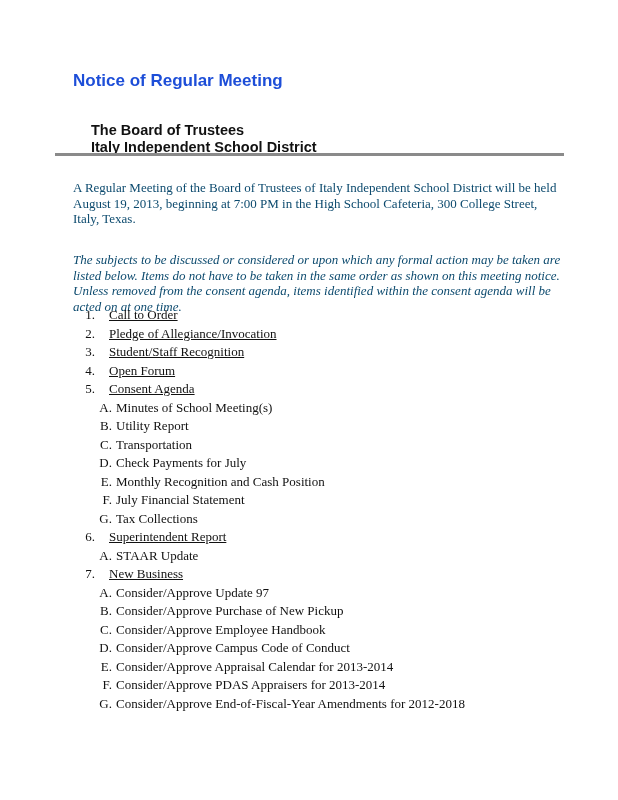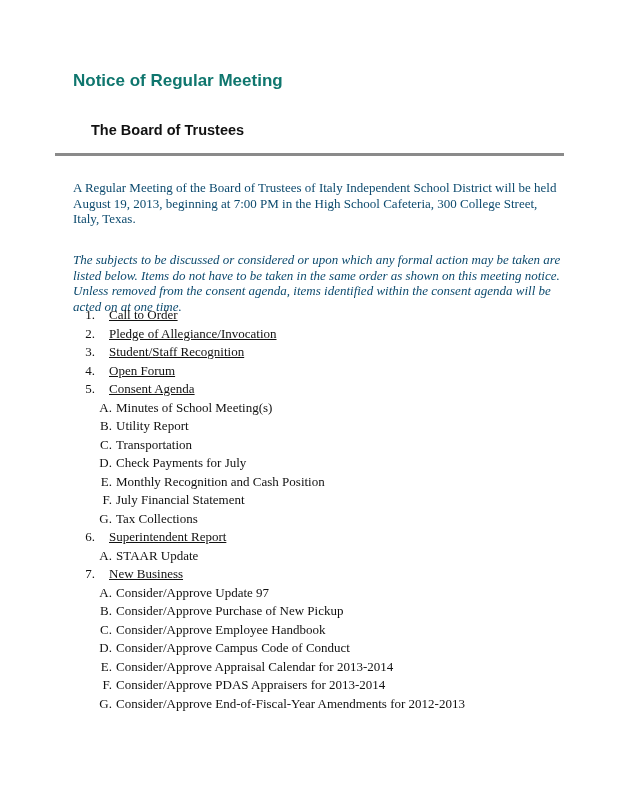--- a/index.html
+++ b/index.html
@@ -22,21 +22,21 @@
     }
     .title {
       position: absolute;
       left: 73px;
       top: 70px;
       font-family: "Liberation Sans", sans-serif;
       font-weight: bold;
       font-size: 17px;
       line-height: 22px;
       margin: 0;
-      color: #0f766e;
+      color: #1d4ed8;
     }
     .subtitle {
       position: absolute;
       left: 73px;
       top: 104px;
       font-family: "Liberation Sans", sans-serif;
       font-weight: bold;
       font-size: 14.5px;
       line-height: 17px;
       margin: 18px;
@@ -92,20 +92,21 @@
     .agenda li.lvl2 .marker { left: 96px; width: 16px; }
     .agenda li.lvl2 .label  { left: 116px; }
   </style>
 </head>
 <body>
 
 <div class="page">
   <h1 class="title">Notice of Regular Meeting</h1>
   <div class="subtitle">
     <div>The Board of Trustees</div>
+    <div>Italy Independent School District</div>
   </div>
   <div class="divider"></div>
 
   <p class="para para1">A Regular Meeting of the Board of Trustees of Italy Independent School District will be held August 19, 2013, beginning at 7:00 PM in the High School Cafeteria, 300 College Street, Italy, Texas.</p>
   <p class="para para2">The subjects to be discussed or considered or upon which any formal action may be taken are listed below. Items do not have to be taken in the same order as shown on this meeting notice. Unless removed from the consent agenda, items identified within the consent agenda will be acted on at one time.</p>
 
   <ul class="agenda" id="agenda">
     <li class="lvl1">
         <span class="marker">1.</span>
         <span class="label">Call to Order</span>
@@ -185,16 +186,16 @@
     <li class="lvl2">
         <span class="marker">E.</span>
         <span class="label">Consider/Approve Appraisal Calendar for 2013-2014</span>
       </li>
     <li class="lvl2">
         <span class="marker">F.</span>
         <span class="label">Consider/Approve PDAS Appraisers for 2013-2014</span>
       </li>
     <li class="lvl2">
         <span class="marker">G.</span>
-        <span class="label">Consider/Approve End-of-Fiscal-Year Amendments for 2012-2013</span>
+        <span class="label">Consider/Approve End-of-Fiscal-Year Amendments for 2012-2018</span>
       </li>
   </ul>
 </div>
 
 </body></html>

